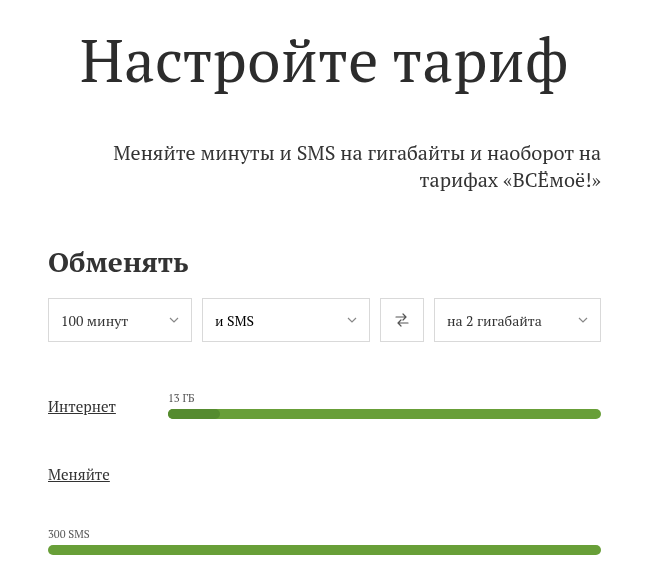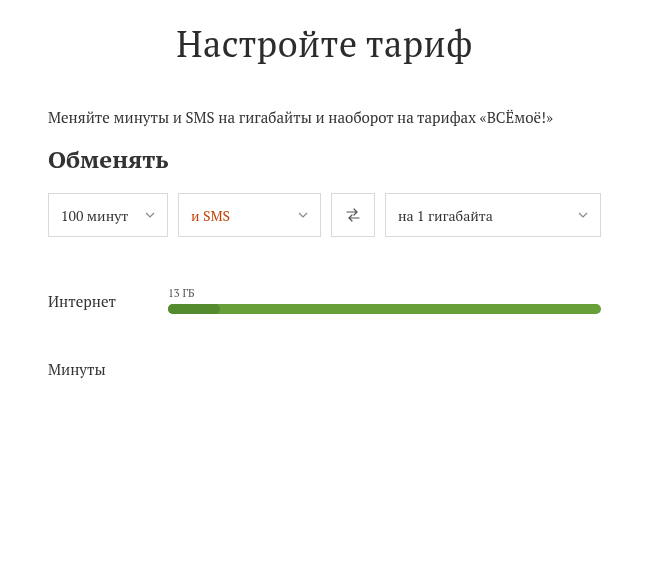--- a/index.html
+++ b/index.html
@@ -8,74 +8,76 @@
     background: #ffffff;
     color: #333;
     width: 649px;
     height: 562px;
     position: relative;
   }
   .container {
     padding: 20px 48px 20px 48px;
   }
   .page-title {
-    font-size: 36px;
+    font-size: 60px;
     font-weight: 400;
     text-align: center;
     color: #2c2c2c;
     margin-bottom: 40px;
     letter-spacing: 0.5px;
   }
   .subtitle {
-    font-size: 15px;
-    color: #333;
-    margin-bottom: 16px;
+    font-size: 20px;
+    color: #333;
+    margin-bottom: 50px;
+    text-align: right;
   }
   .section-heading {
-    font-size: 24px;
+    font-size: 28px;
     color: #333;
     margin-bottom: 18px;
   }
   .exchange-row {
     display: flex;
     gap: 10px;
     align-items: stretch;
     margin-bottom: 44px;
   }
   .select {
     border: 1px solid #d9d9d9;
     background: #fff;
     height: 44px;
     display: flex;
     align-items: center;
     justify-content: space-between;
     padding: 0 12px;
     font-size: 14px;
     cursor: pointer;
   }
-  .select-minutes { width: 120px; text-align: right; }
-  .select-sms { width: 143px; color: #c2410c; }
+  .select-minutes { width: 144px; text-align: right; }
+  .select-sms { width: 168px; color: #000000; }
   .select-result { flex: 1; }
   .swap-btn {
     border: 1px solid #d9d9d9;
     background: #fff;
     width: 44px;
     height: 44px;
     display: flex;
     align-items: center;
     justify-content: center;
     cursor: pointer;
   }
   .chevron {
     width: 10px;
     height: 10px;
     flex-shrink: 0;
   }
   .packages {
     margin-top: 25px;
+    text-decoration: underline;
   }
   .pkg-row {
     display: flex;
     align-items: center;
     margin-bottom: 28px;
     height: 40px;
   }
   .pkg-label {
     width: 120px;
     font-size: 15px;
@@ -157,21 +159,21 @@
     </div>
 
     <div class="swap-btn">
       <svg class="swap-icon" viewBox="0 0 18 18">
         <path d="M3 6 L13 6 M13 6 L10 3 M13 6 L10 9" stroke="#555" stroke-width="1.2" fill="none" stroke-linecap="round"></path>
         <path d="M15 12 L5 12 M5 12 L8 9 M5 12 L8 15" stroke="#555" stroke-width="1.2" fill="none" stroke-linecap="round"></path>
       </svg>
     </div>
 
     <div class="select select-result">
-      <span>на 1 гигабайта</span>
+      <span>на 2 гигабайта</span>
       <svg class="chevron" viewBox="0 0 10 10">
           <path d="M1 3 L5 7 L9 3" stroke="#888" stroke-width="1.2" fill="none"></path>
         </svg>
     </div>
 
   </div>
 
 
   <div class="packages">
 
@@ -180,21 +182,27 @@
       <div class="pkg-bar-wrap">
         <span class="pkg-value">13 ГБ</span>
         <div class="pkg-track">
           <div class="pkg-fill" style="width:100%"></div>
           <div class="pkg-accent"></div>
         </div>
       </div>
     </div>
 
     <div class="pkg-row">
-      <div class="pkg-label">Минуты</div>
+      <div class="pkg-label">Меняйте</div>
     </div>
 
     <div class="pkg-row">
+      <div class="pkg-bar-wrap">
+        <span class="pkg-value">300 SMS</span>
+        <div class="pkg-track">
+          <div class="pkg-fill" style="width:100%"></div>
+        </div>
+      </div>
     </div>
 
   </div>
 
 </div>
 
 </body></html>

